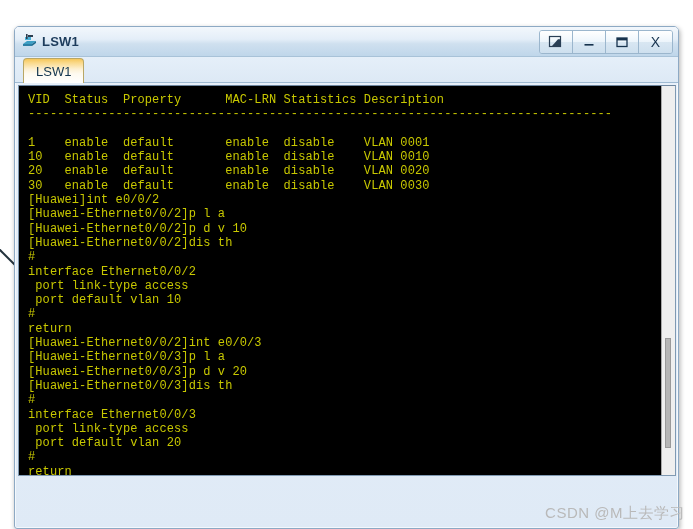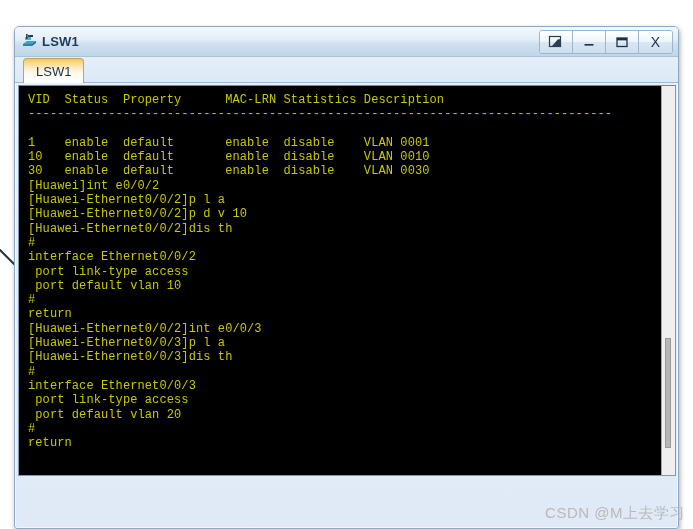--- a/index.html
+++ b/index.html
@@ -248,33 +248,35 @@
     </div>
   </div>
 
   <div id="terminal-wrap">
     <div id="terminal" style="color: rgb(200, 200, 0); background: rgb(0, 0, 0);">
         <div class="tline">VID  Status  Property      MAC-LRN Statistics Description</div>
         <div class="tline">--------------------------------------------------------------------------------</div>
         <div class="tline blank"> </div>
         <div class="tline">1    enable  default       enable  disable    VLAN 0001</div>
         <div class="tline">10   enable  default       enable  disable    VLAN 0010</div>
+        <div class="tline">20   enable  default       enable  disable    VLAN 0020</div>
         <div class="tline">30   enable  default       enable  disable    VLAN 0030</div>
         <div class="tline">[Huawei]int e0/0/2</div>
         <div class="tline">[Huawei-Ethernet0/0/2]p l a</div>
         <div class="tline">[Huawei-Ethernet0/0/2]p d v 10</div>
         <div class="tline">[Huawei-Ethernet0/0/2]dis th</div>
         <div class="tline">#</div>
         <div class="tline">interface Ethernet0/0/2</div>
         <div class="tline"> port link-type access</div>
         <div class="tline"> port default vlan 10</div>
         <div class="tline">#</div>
         <div class="tline">return</div>
         <div class="tline">[Huawei-Ethernet0/0/2]int e0/0/3</div>
         <div class="tline">[Huawei-Ethernet0/0/3]p l a</div>
+        <div class="tline">[Huawei-Ethernet0/0/3]p d v 20</div>
         <div class="tline">[Huawei-Ethernet0/0/3]dis th</div>
         <div class="tline">#</div>
         <div class="tline">interface Ethernet0/0/3</div>
         <div class="tline"> port link-type access</div>
         <div class="tline"> port default vlan 20</div>
         <div class="tline">#</div>
         <div class="tline">return</div>
       </div>
     <div id="vscroll">
       <div id="vscroll-thumb" style="top: 252px; height: 110px;"></div>

